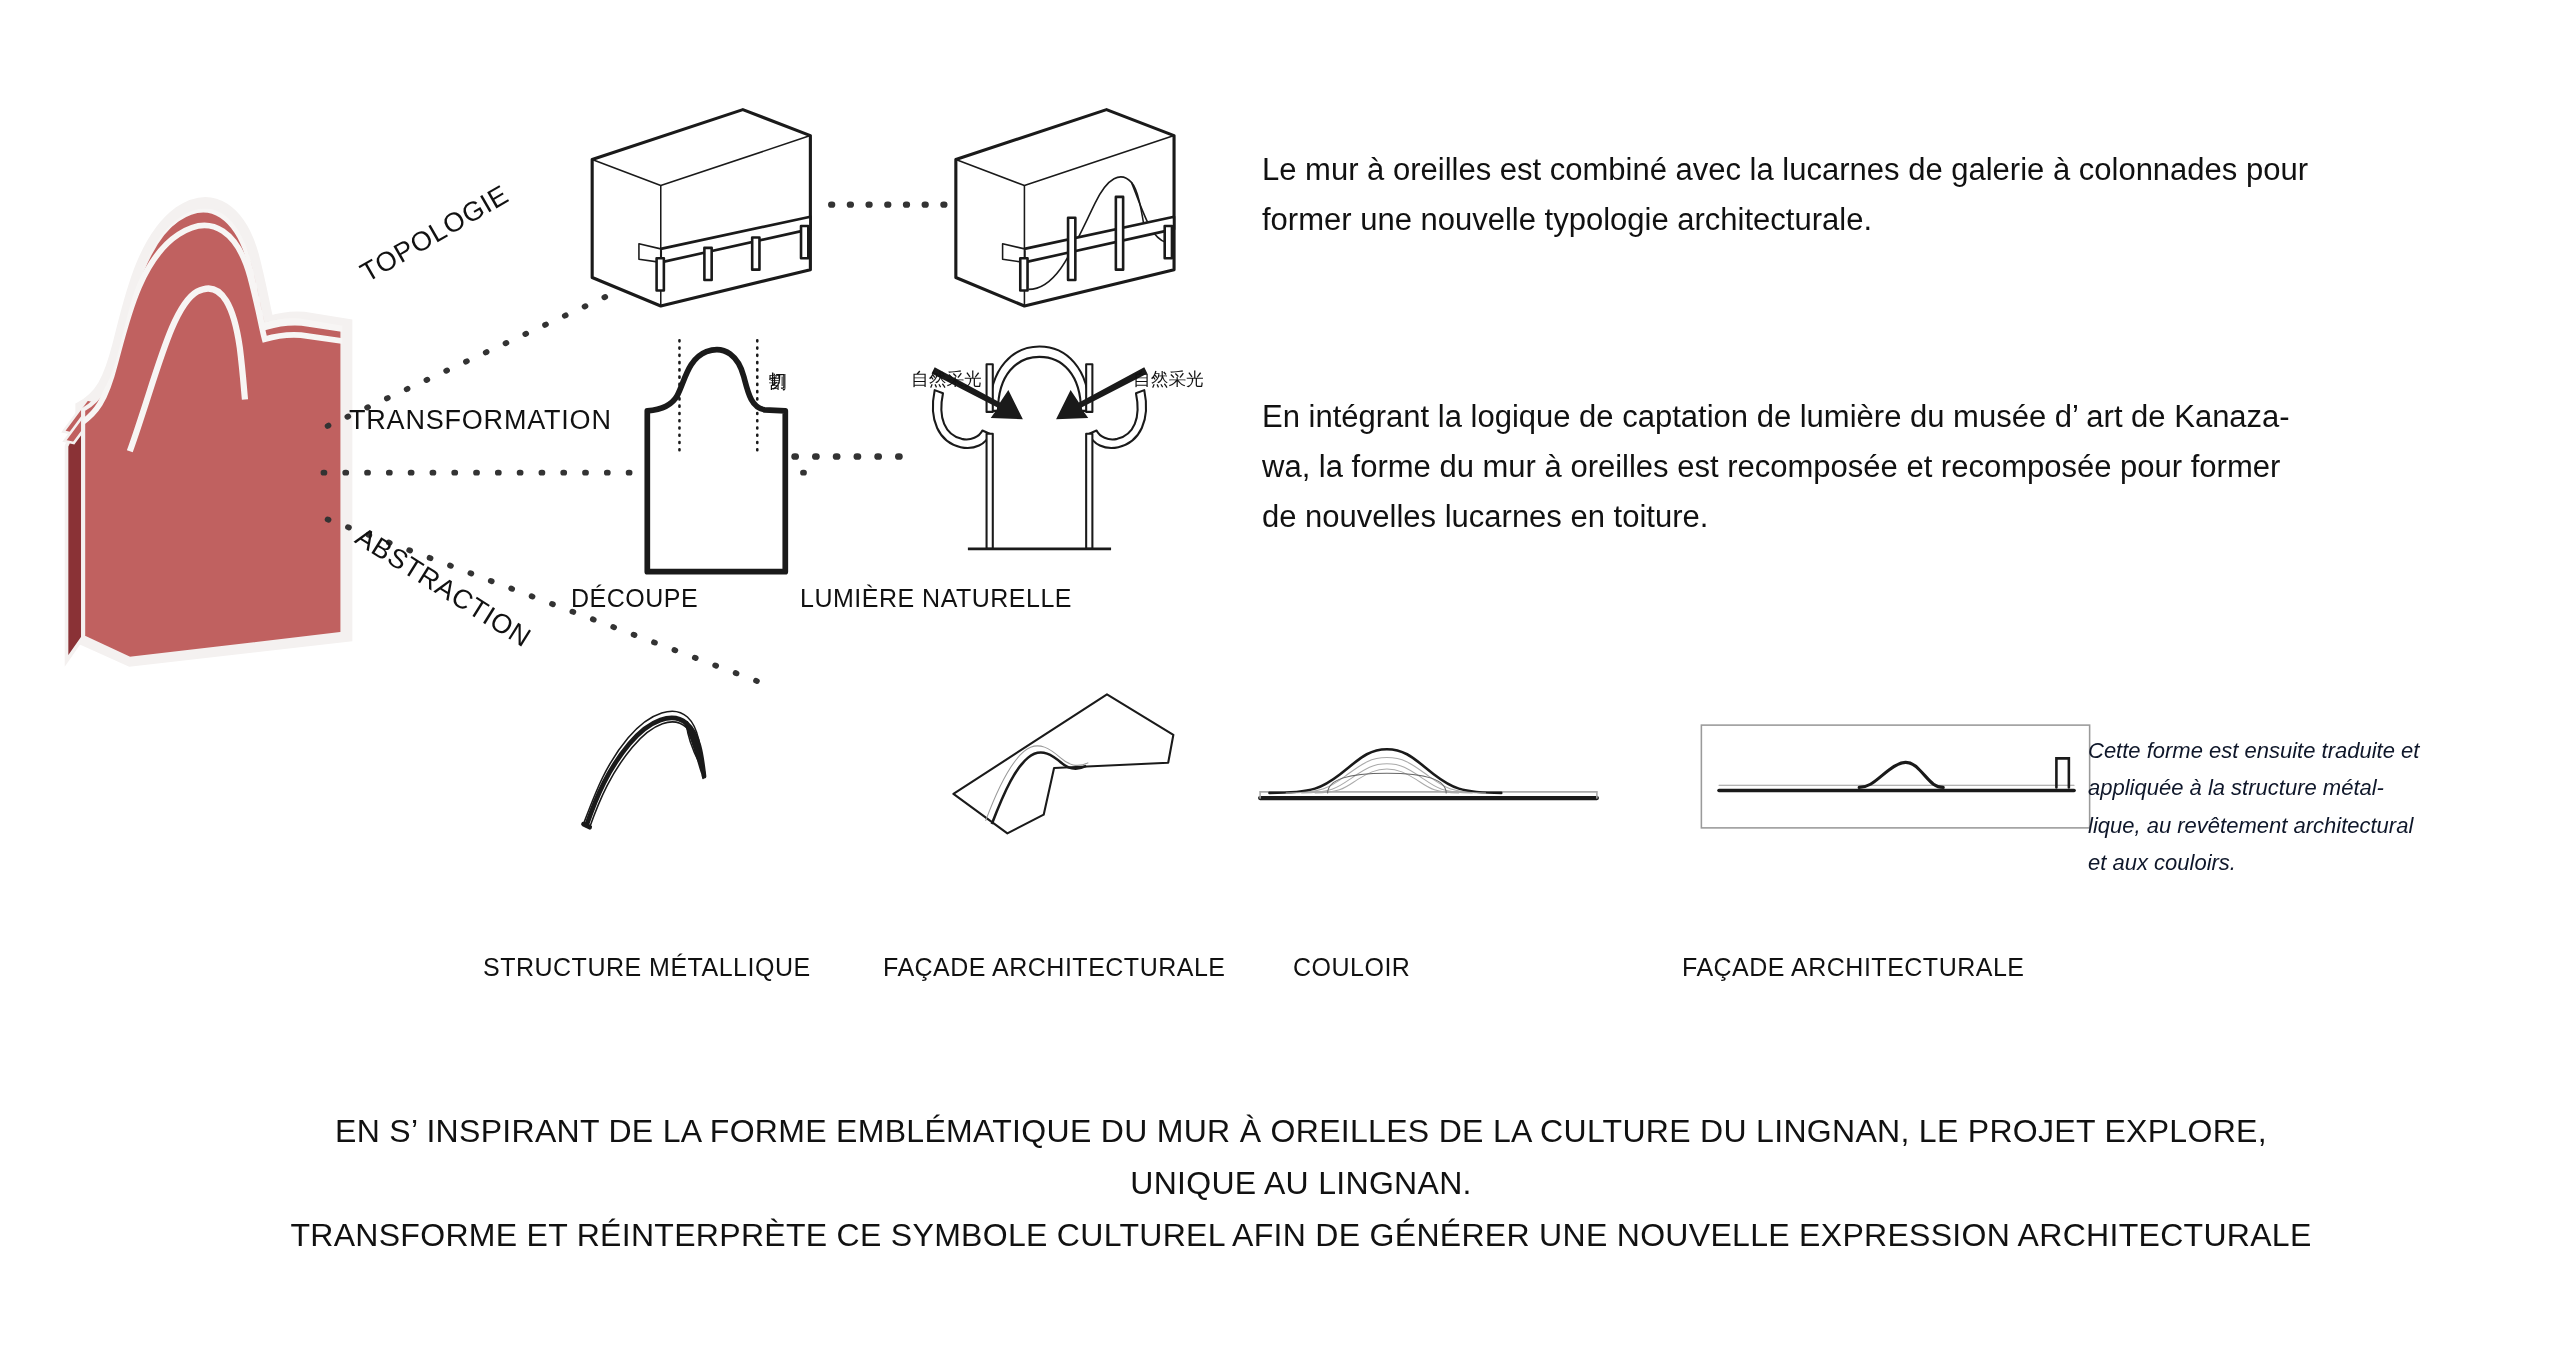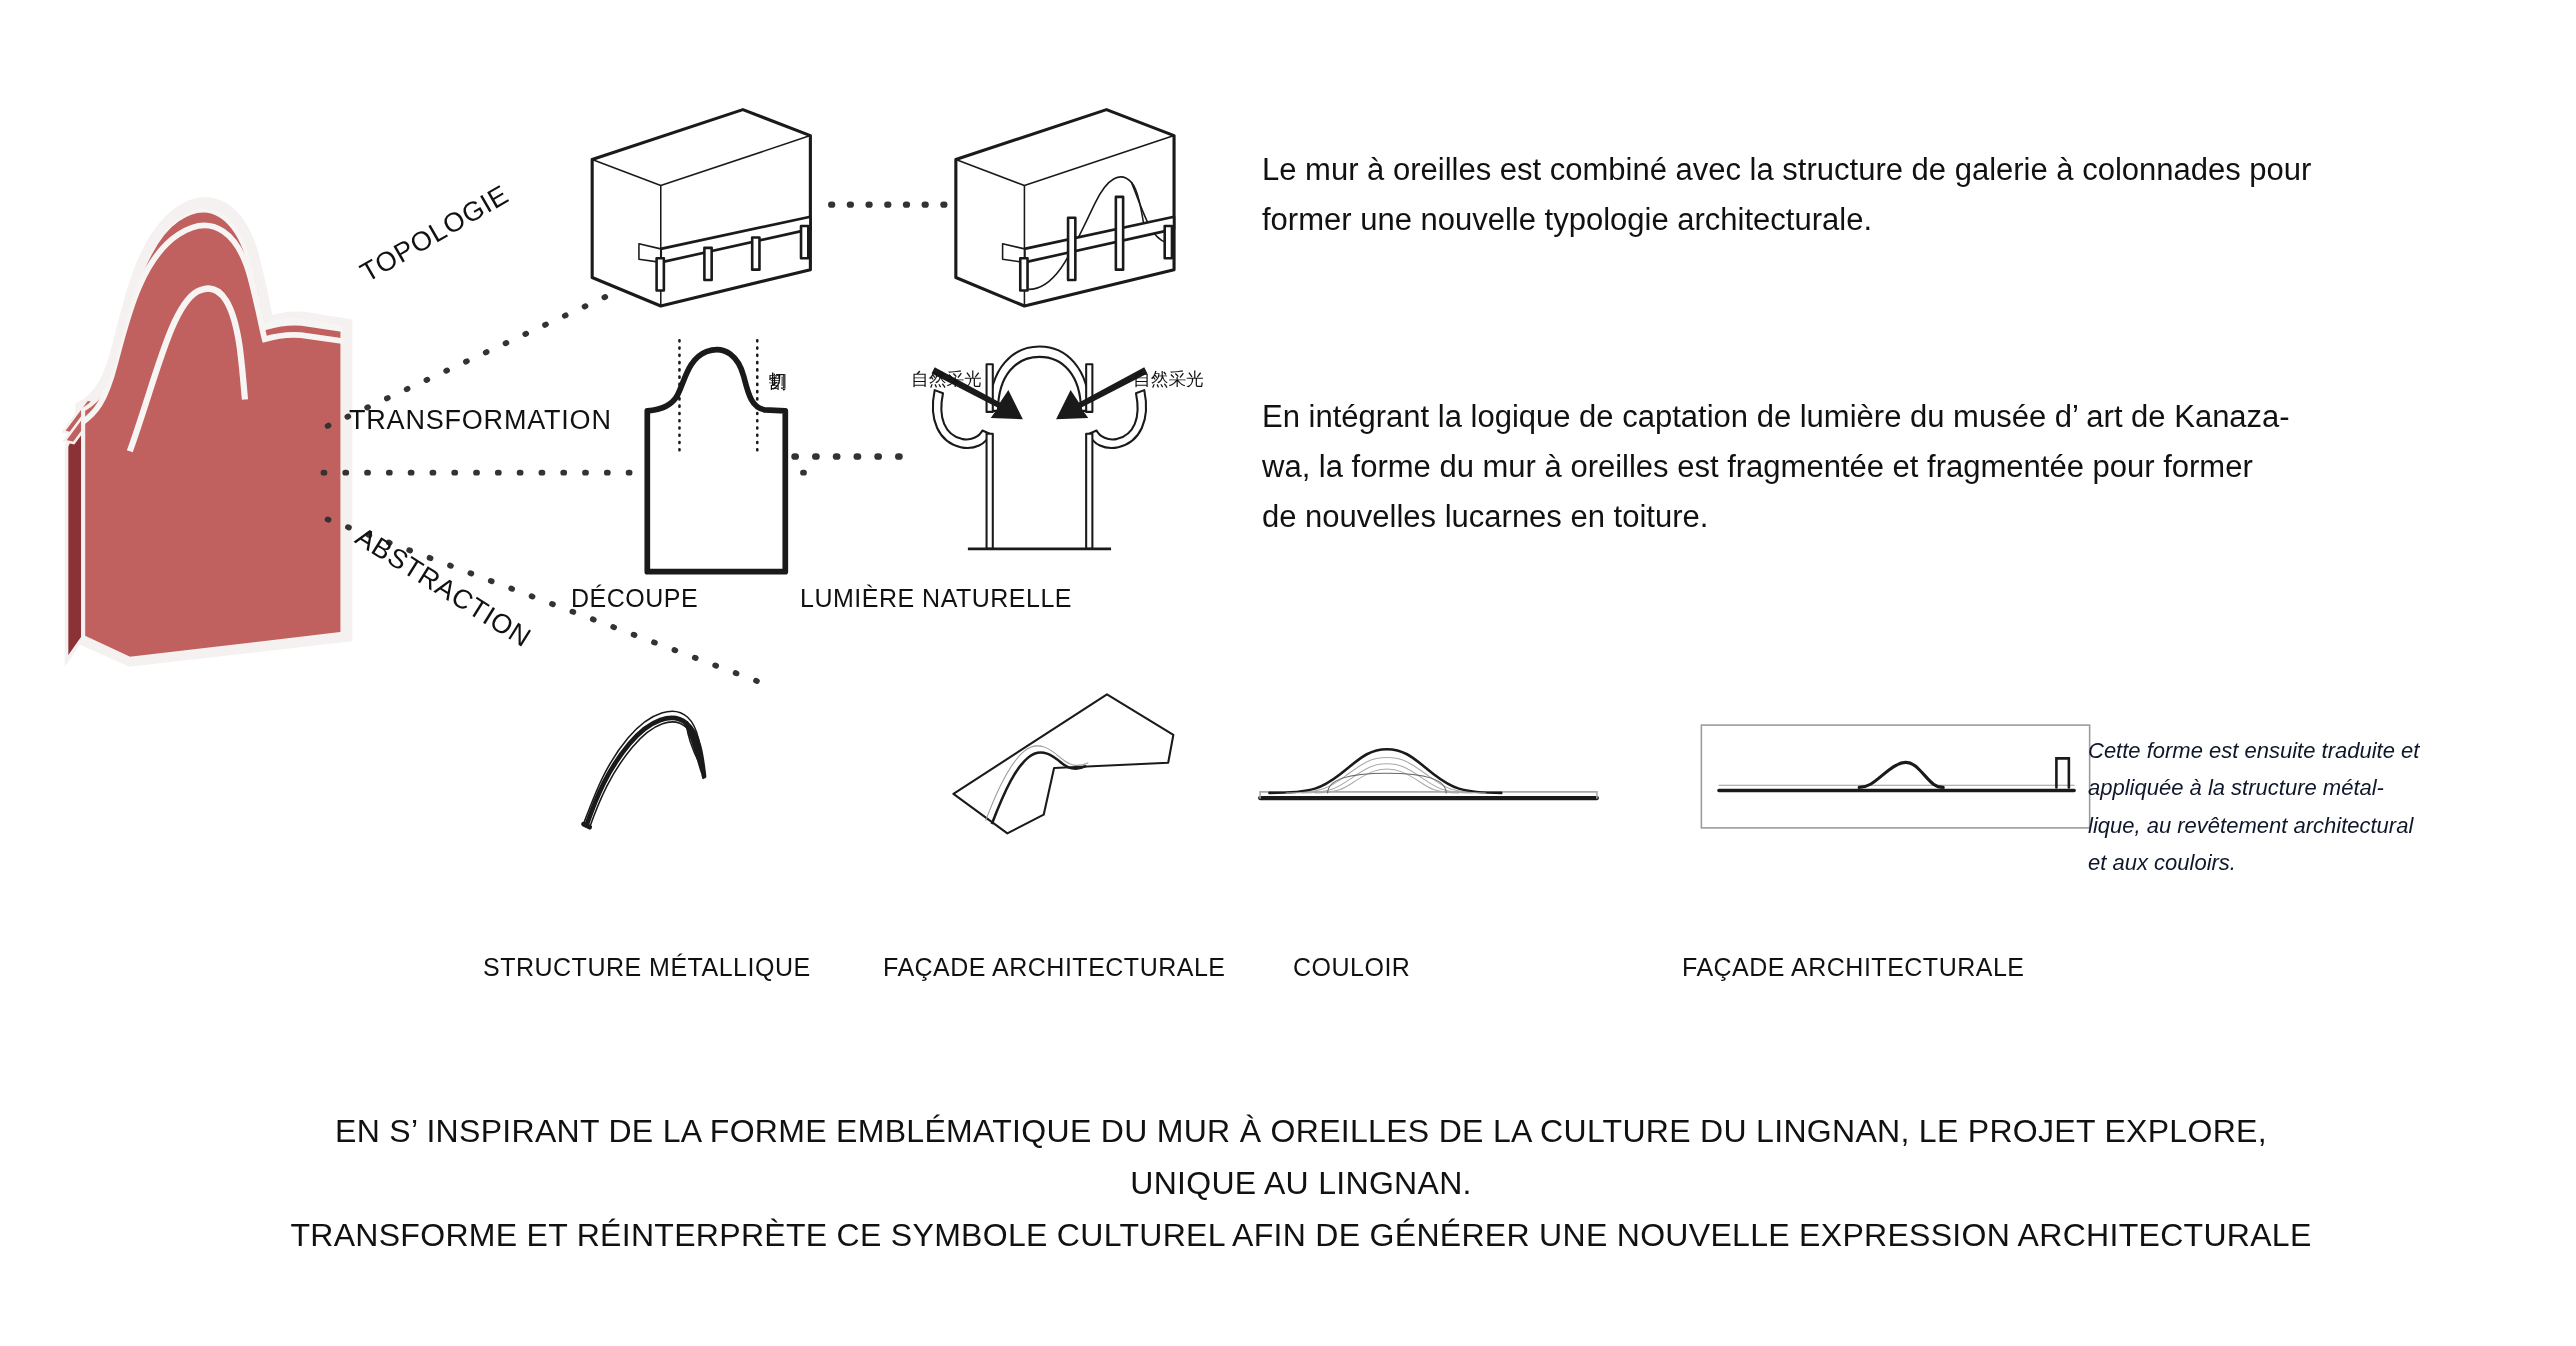--- a/index.html
+++ b/index.html
@@ -309,27 +309,27 @@
     </g>
   </svg>
 </div>
 
 <div class="cap" style="left:483px;top:953px;width:415px;">STRUCTURE MÉTALLIQUE</div>
 <div class="cap" style="left:883px;top:953px;width:415px;">FAÇADE ARCHITECTURALE</div>
 <div class="cap" style="left:1293px;top:953px;width:280px;">COULOIR</div>
 <div class="cap" style="left:1682px;top:953px;width:426px;">FAÇADE ARCHITECTURALE</div>
 
 <div class="para" style="left:1262px;top:145px;width:1272px;">
-  <div>Le mur à oreilles est combiné avec la structure de galerie à colonnades pour</div>
+  <div>Le mur à oreilles est combiné avec la lucarnes de galerie à colonnades pour</div>
   <div>former une nouvelle typologie architecturale.</div>
 </div>
 
 <div class="para" style="left:1262px;top:392px;width:1283px;">
   <div>En intégrant la logique de captation de lumière du musée d’ art de Kanaza-</div>
-  <div>wa, la forme du mur à oreilles est fragmentée et fragmentée pour former</div>
+  <div>wa, la forme du mur à oreilles est recomposée et recomposée pour former</div>
   <div>de nouvelles lucarnes en toiture.</div>
 </div>
 
 <div class="para-small" style="left:2088px;top:732px;width:467px;">
   <div>Cette forme est ensuite traduite et</div>
   <div>appliquée à la structure métal-</div>
   <div>lique, au revêtement architectural</div>
   <div>et aux couloirs.</div>
 </div>
 

